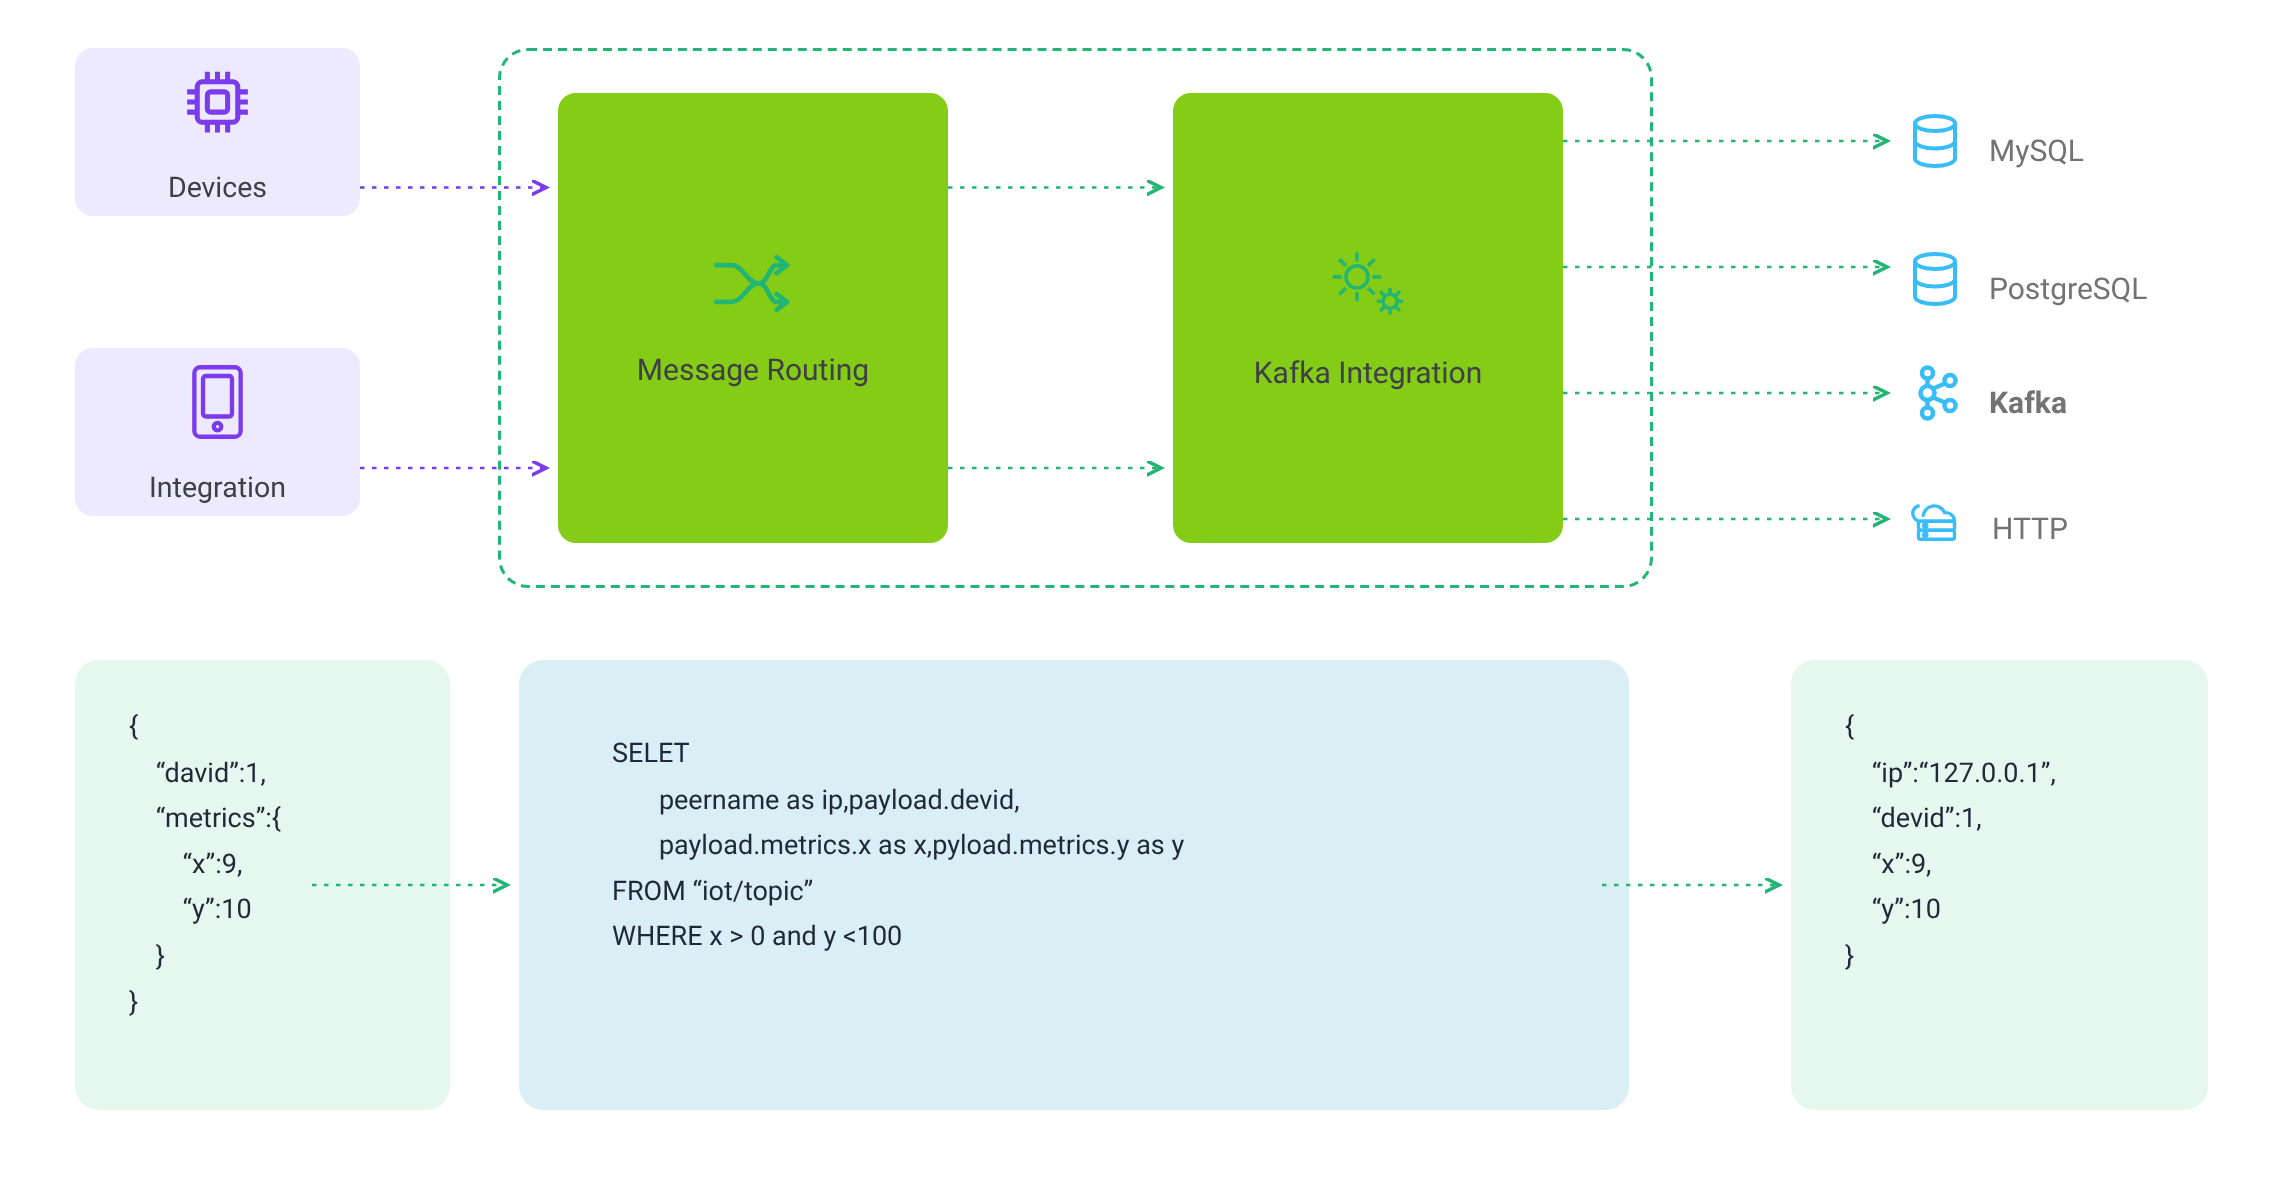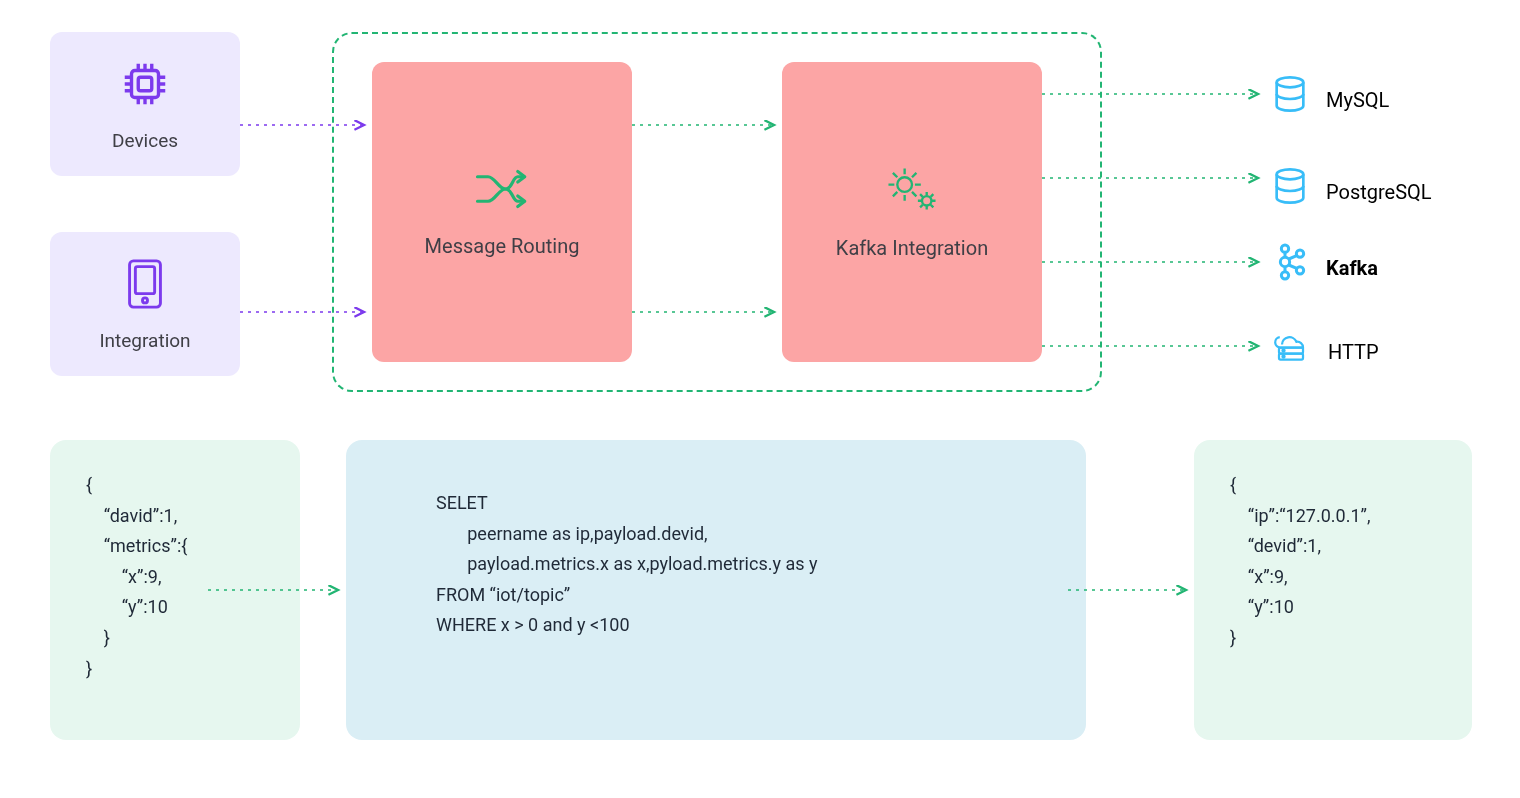--- a/index.html
+++ b/index.html
@@ -15,29 +15,29 @@
   position: absolute;
   border-radius: 12px;
   display: flex;
   flex-direction: column;
   align-items: center;
   justify-content: center;
 }
 .purple-box {
   background: #ede9fe;
   width: 190px;
-  height: 144px;
+  height: 112px;
 }
 .purple-box .icon-slot { margin-bottom: 14px; }
 .purple-box .label {
   font-size: 19px;
   color: #3f3f46;
 }
 .green-fill {
-  background: #fca5a5;
+  background: #84cc16;
 }
 .green-inner {
   width: 260px;
   height: 300px;
 }
 .green-inner .icon-slot { margin-bottom: 18px; }
 .green-inner .label {
   font-size: 20px;
   color: #3f3f46;
 }
@@ -48,21 +48,21 @@
 }
 .sink-row {
   position: absolute;
   display: flex;
   align-items: center;
   gap: 16px;
 }
 .sink-row .db-icon { display: inline-flex; }
 .sink-row .sink-label {
   font-size: 20px;
-  color: #000000;
+  color: #737373;
   margin-top: 12px;
 }
 .code-box {
   position: absolute;
   border-radius: 16px;
   padding: 30px 36px;
   font-size: 18px;
   line-height: 1.7;
   color: #1f2937;
   white-space: pre;
@@ -196,21 +196,21 @@
 </svg>
 
 <div class="code-box code-green" style="left:50px; top:440px; width:250px; height:300px;">{
     “david”:1,
     “metrics”:{
         “x”:9,
         “y”:10
     }
 }</div>
 
-<div class="code-box code-blue" style="left:346px; top:440px; width:740px; height:300px; padding:48px 90px;">SELET
+<div class="code-box code-blue" style="left:346px; top:440px; width:740px; height:300px; padding:48px 62px;">SELET
        peername as ip,payload.devid,
        payload.metrics.x as x,pyload.metrics.y as y
 FROM “iot/topic”
 WHERE x &gt; 0 and y &lt;100</div>
 
 <div class="code-box code-green" style="left:1194px; top:440px; width:278px; height:300px;">{
     “ip”:“127.0.0.1”,
     “devid”:1,
     “x”:9,
     “y”:10

